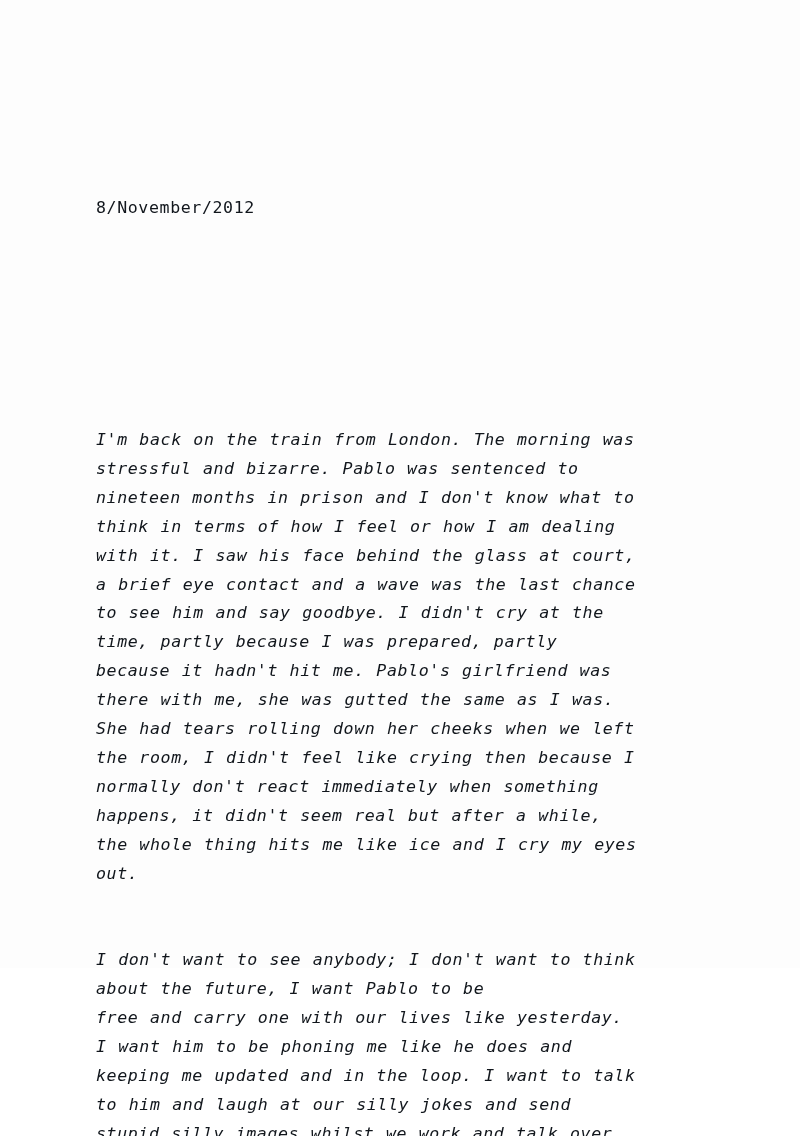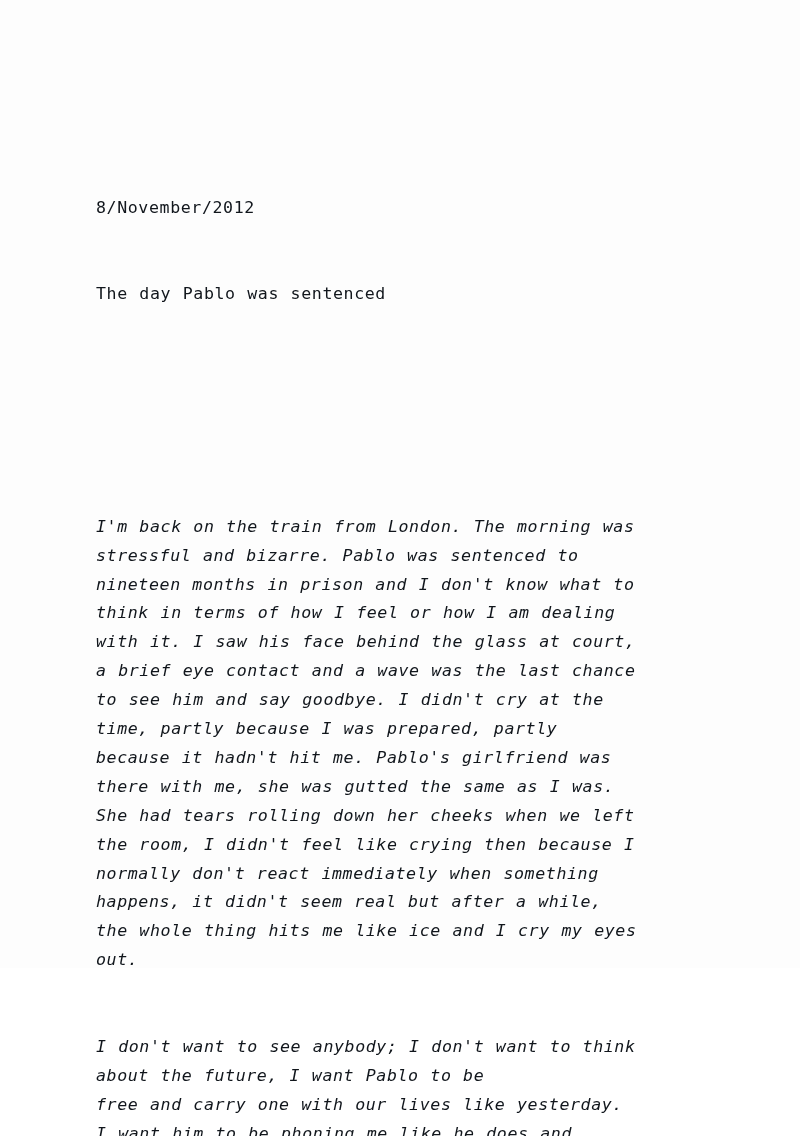--- a/index.html
+++ b/index.html
@@ -43,21 +43,20 @@
     font-style: italic;
   }
 </style>
 </head>
 <body>
 
 <div class="page">
   <div class="diary">
     <div class="header-block">
       <p class="date-line">8/November/2012</p>
-      <p class="subject-line">The day Pablo was sentenced</p>
     </div>
     <div class="body-block">
       <p>I'm back on the train from London. The morning was
 stressful and bizarre. Pablo was sentenced to
 nineteen months in prison and I don't know what to
 think in terms of how I feel or how I am dealing
 with it. I saw his face behind the glass at court,
 a brief eye contact and a wave was the last chance
 to see him and say goodbye. I didn't cry at the
 time, partly because I was prepared, partly

